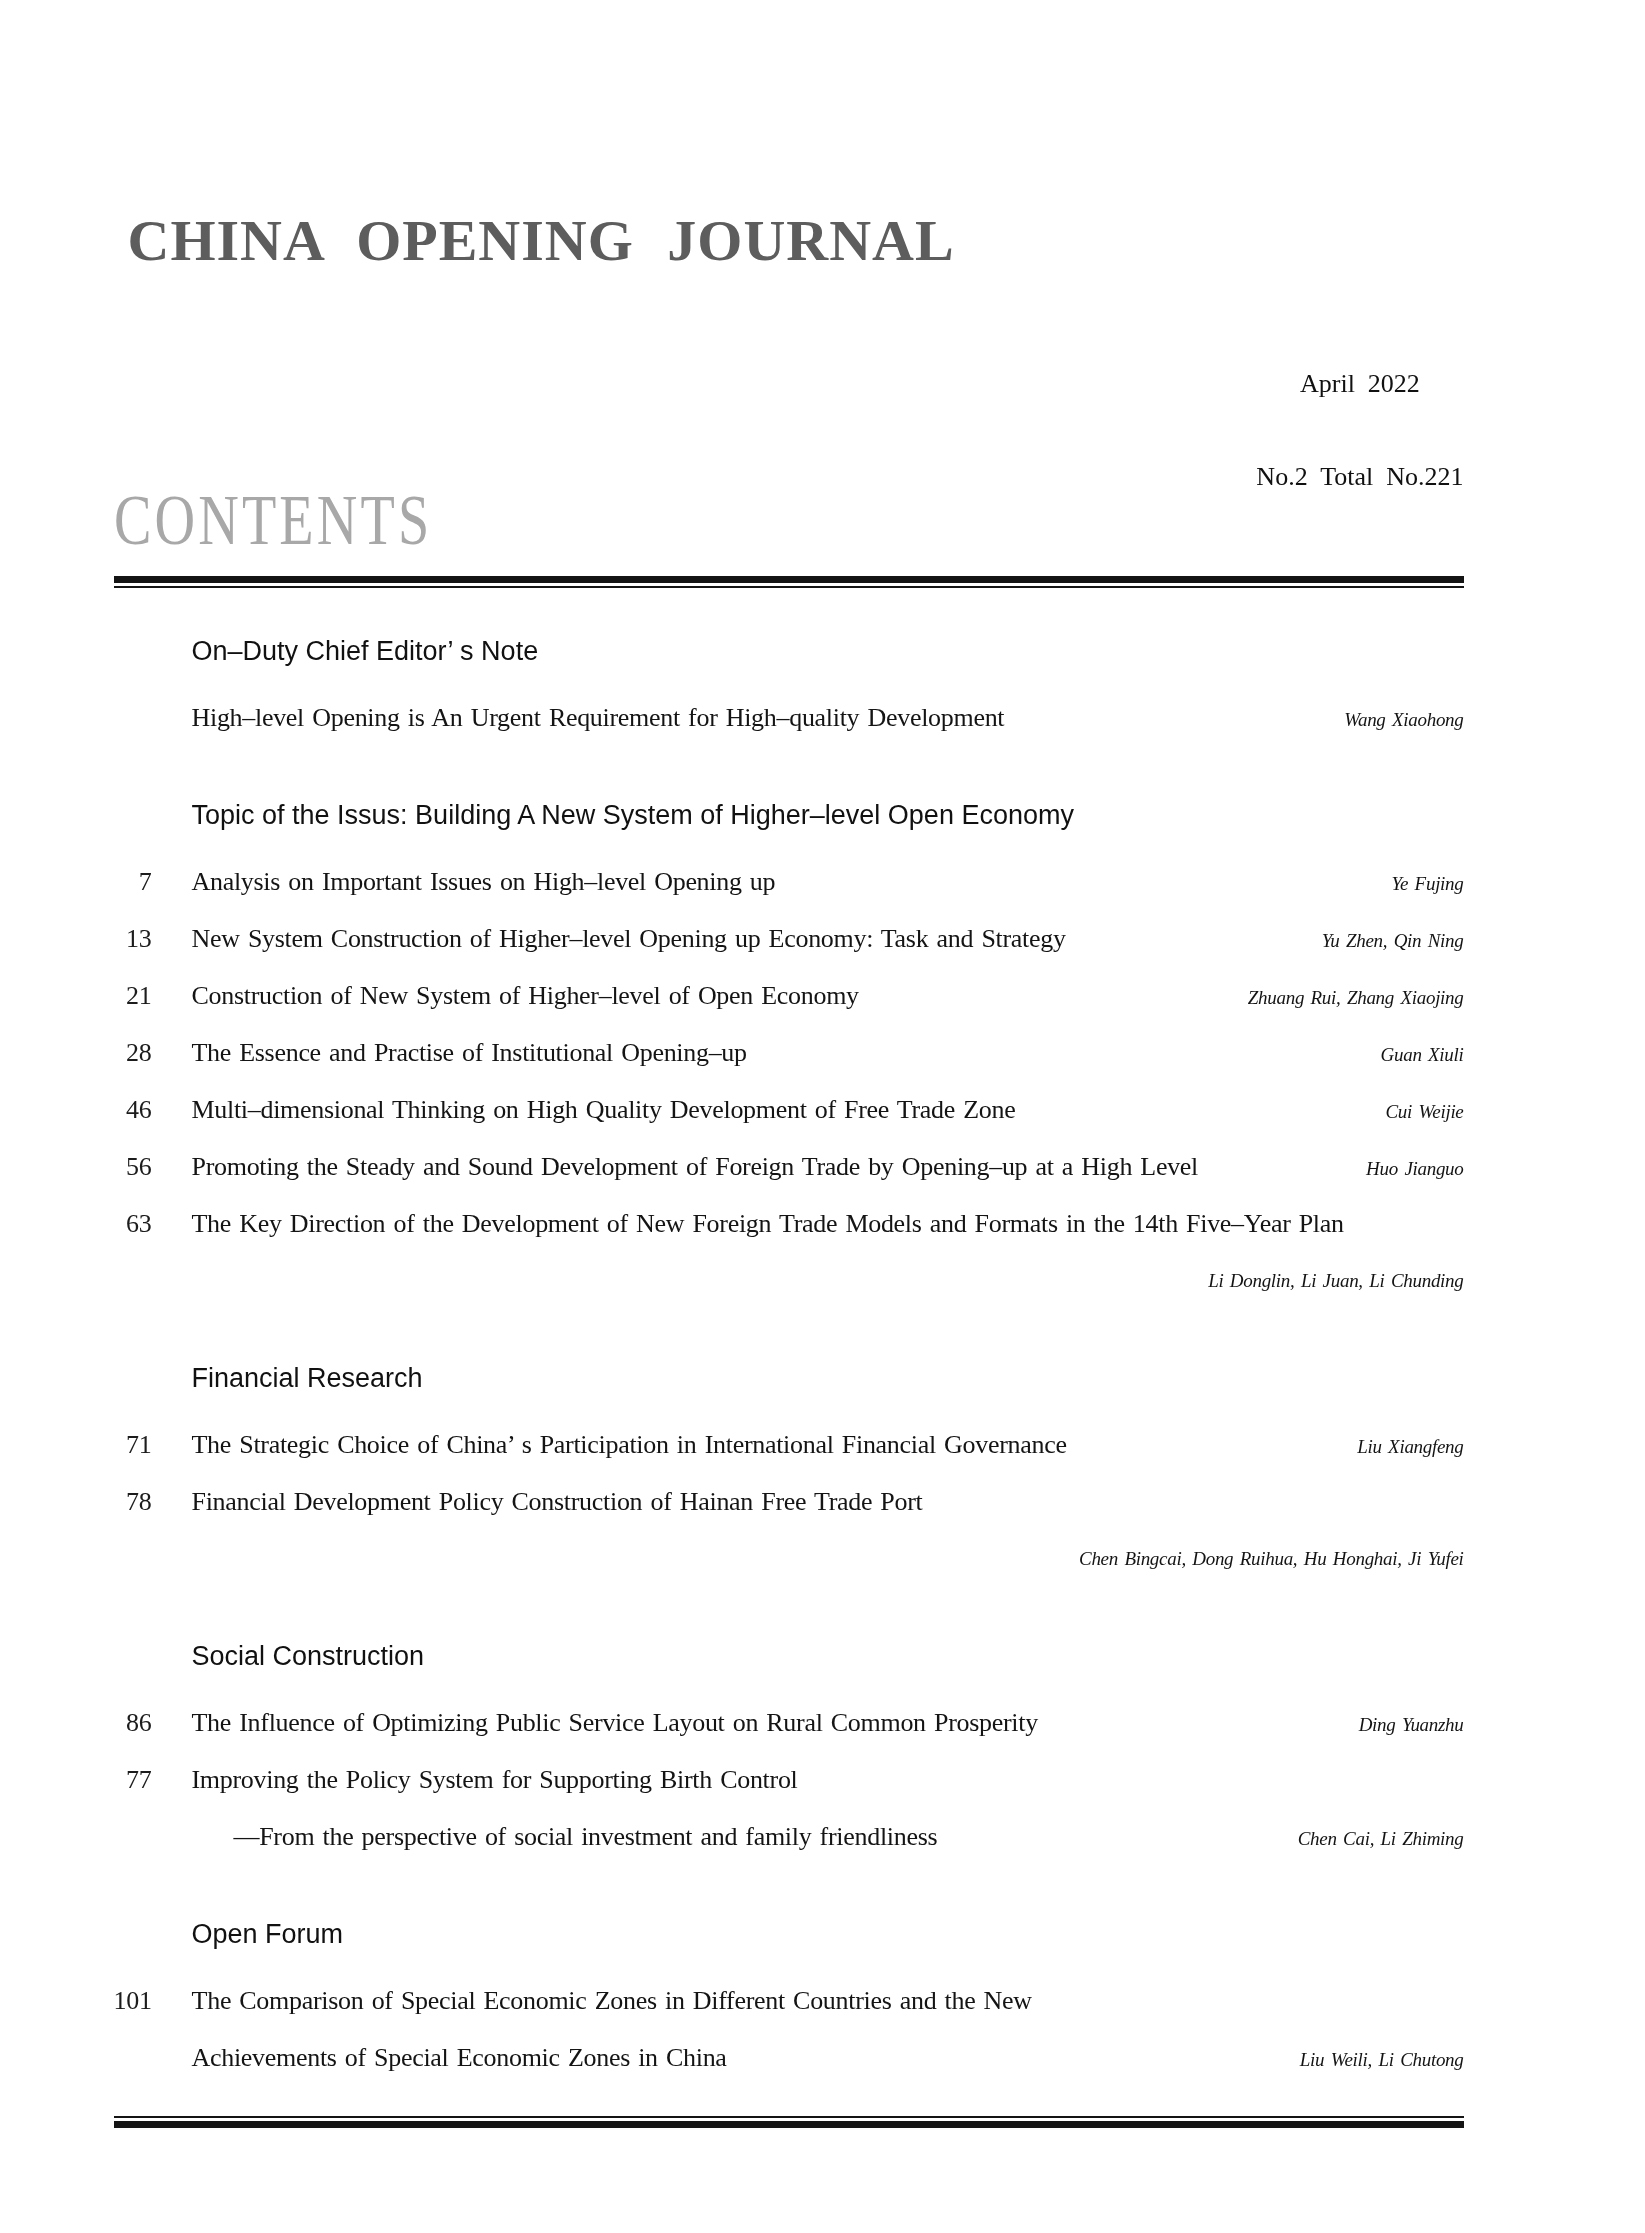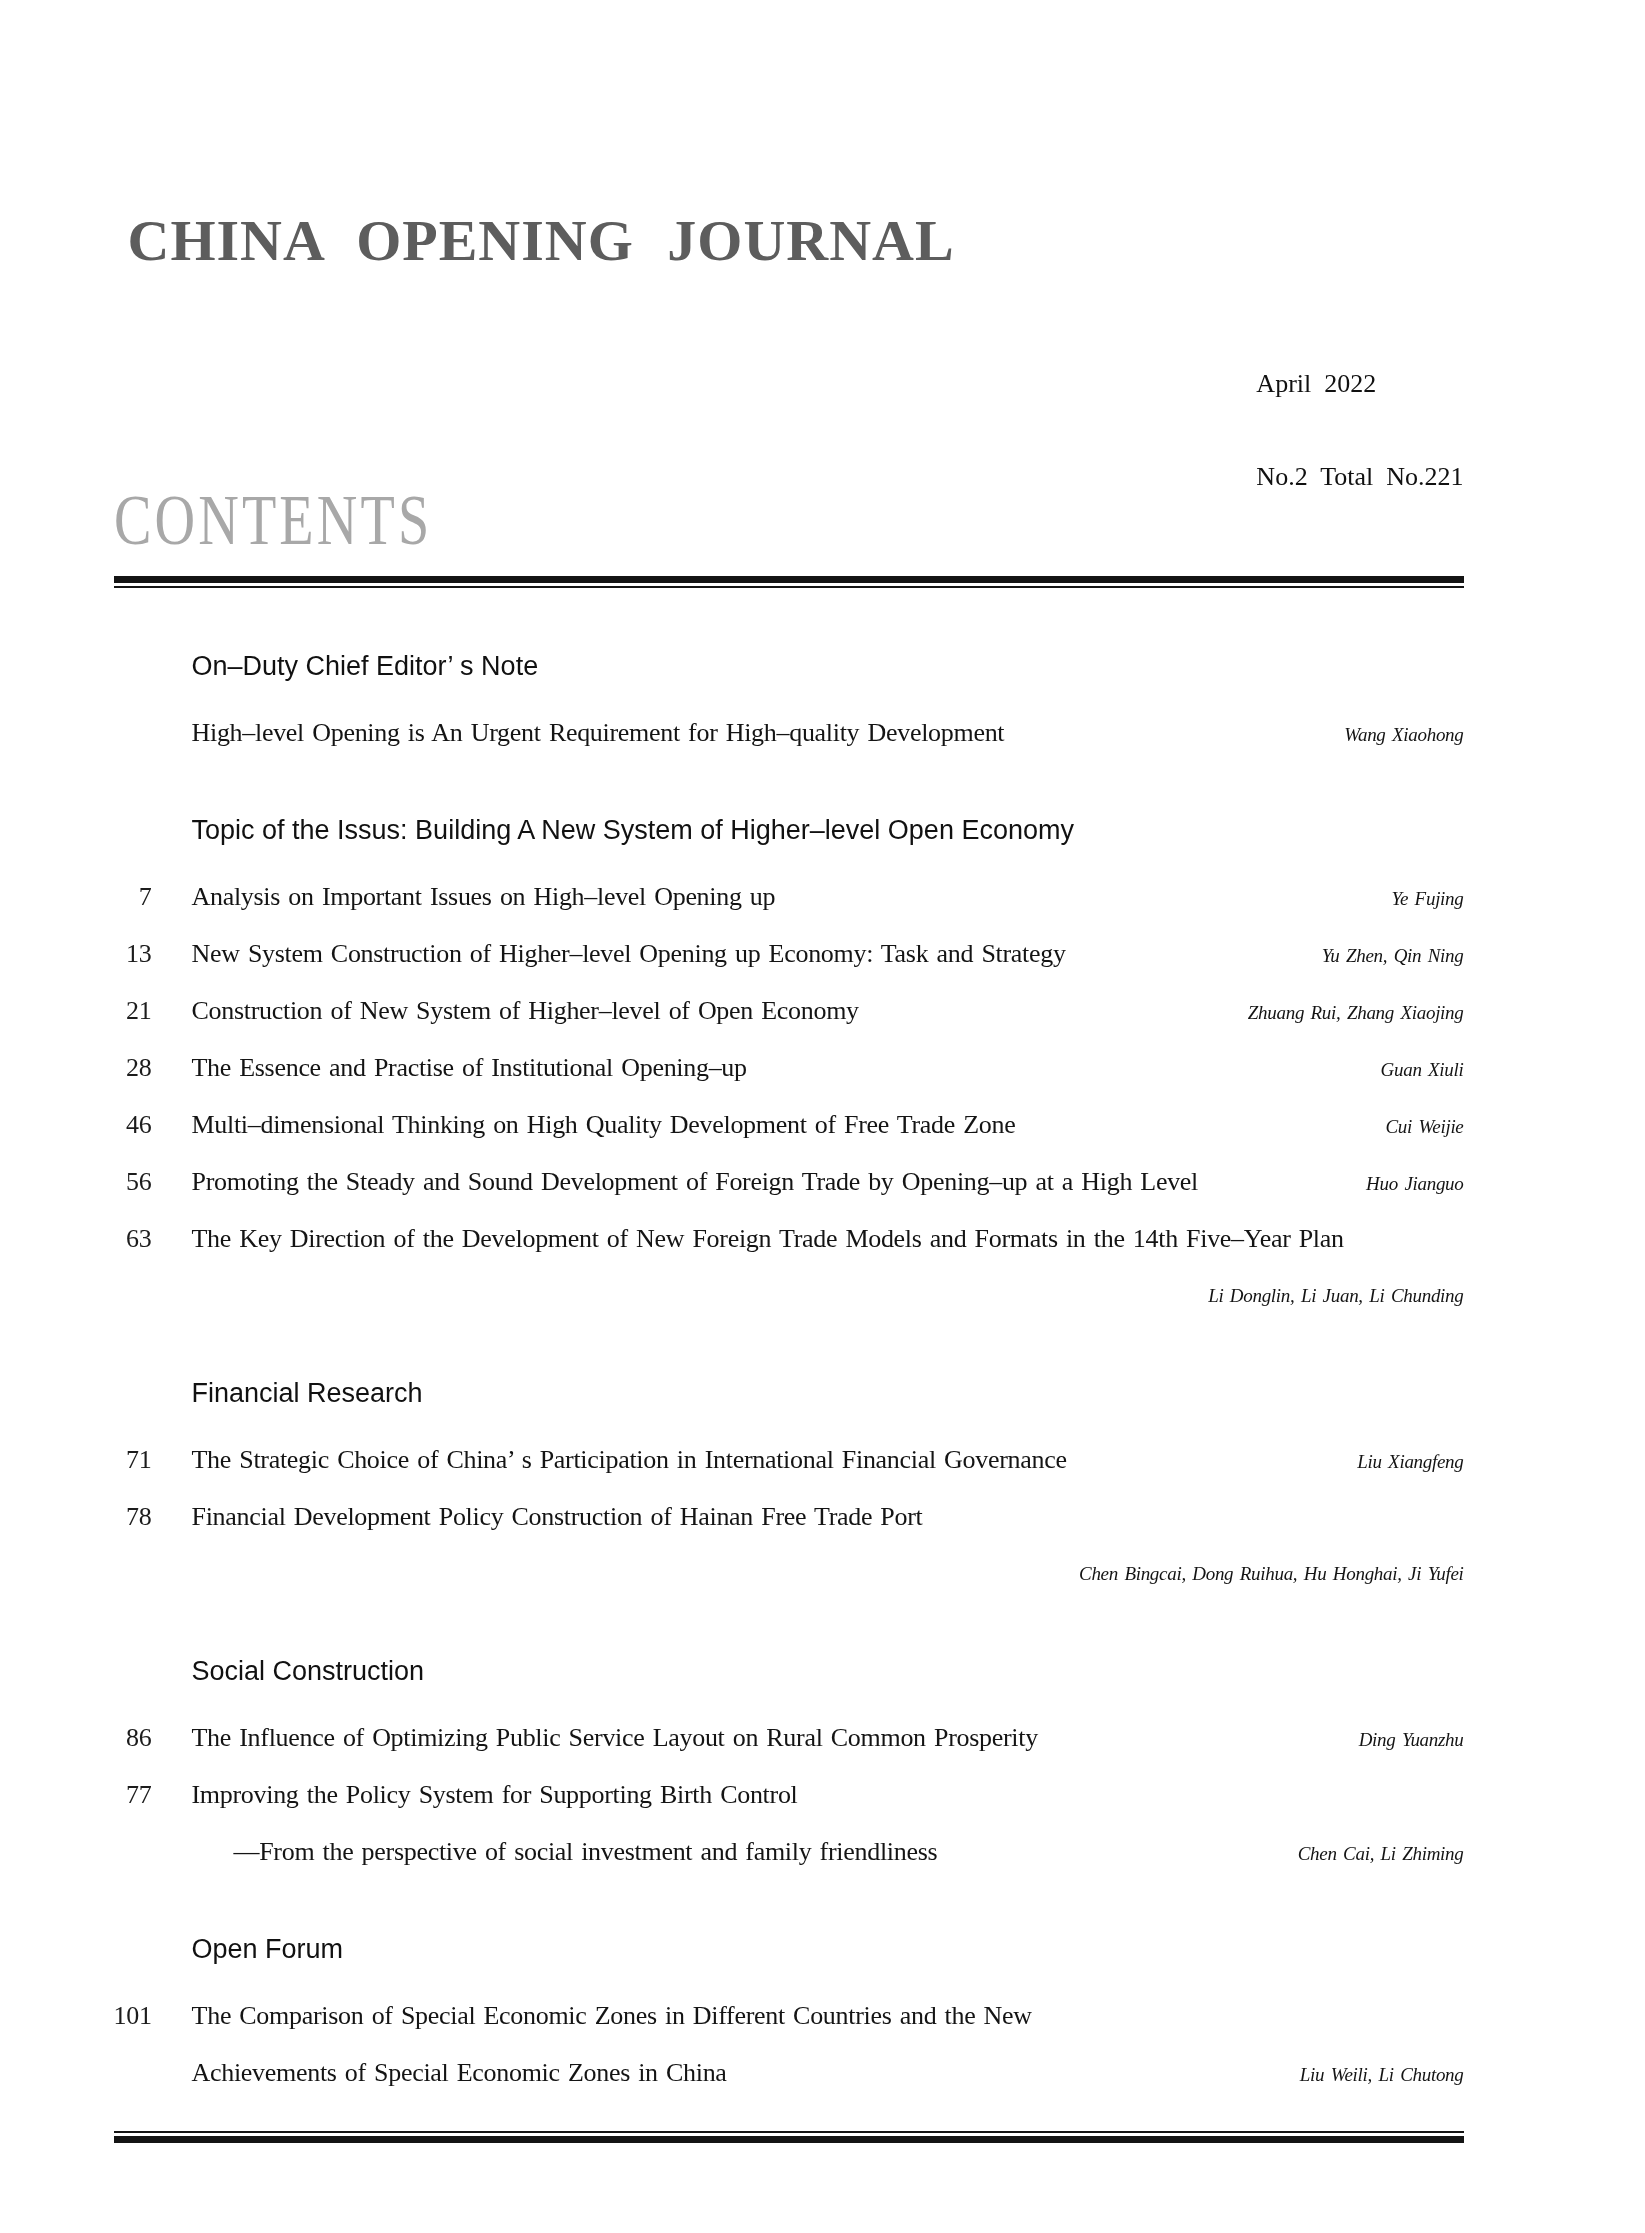--- a/index.html
+++ b/index.html
@@ -46,42 +46,42 @@
     letter-spacing: 4px;
     transform: scaleX(0.78);
     transform-origin: left bottom;
     white-space: nowrap;
   }
   .issue-info {
     font-family: "Liberation Serif", "DejaVu Serif", serif;
     font-size: 26px;
     line-height: 31px;
     color: #111111;
-    text-align: left;
+    text-align: center;
     white-space: pre;
     margin-bottom: 2px;
   }
   .rule {
     width: 100%;
   }
   .rule-top {
     margin-top: 20px;
     height: 3px;
     border-top: 7px solid #141414;
     border-bottom: 2px solid #141414;
   }
   .rule-bottom {
     margin-top: 30px;
     height: 3px;
     border-top: 2px solid #141414;
     border-bottom: 7px solid #141414;
   }
   
   #toc > section { margin-top: 55px; }
-  #toc > section:first-child { margin-top: 64px; }
+  #toc > section:first-child { margin-top: 49px; }
   .section-title {
     margin: 0 0 24px 78px;
     font-family: "Liberation Sans", "DejaVu Sans", sans-serif;
     font-size: 27px;
     font-weight: 400;
     line-height: 28px;
     color: #111111;
     white-space: nowrap;
   }
   .toc-row {

